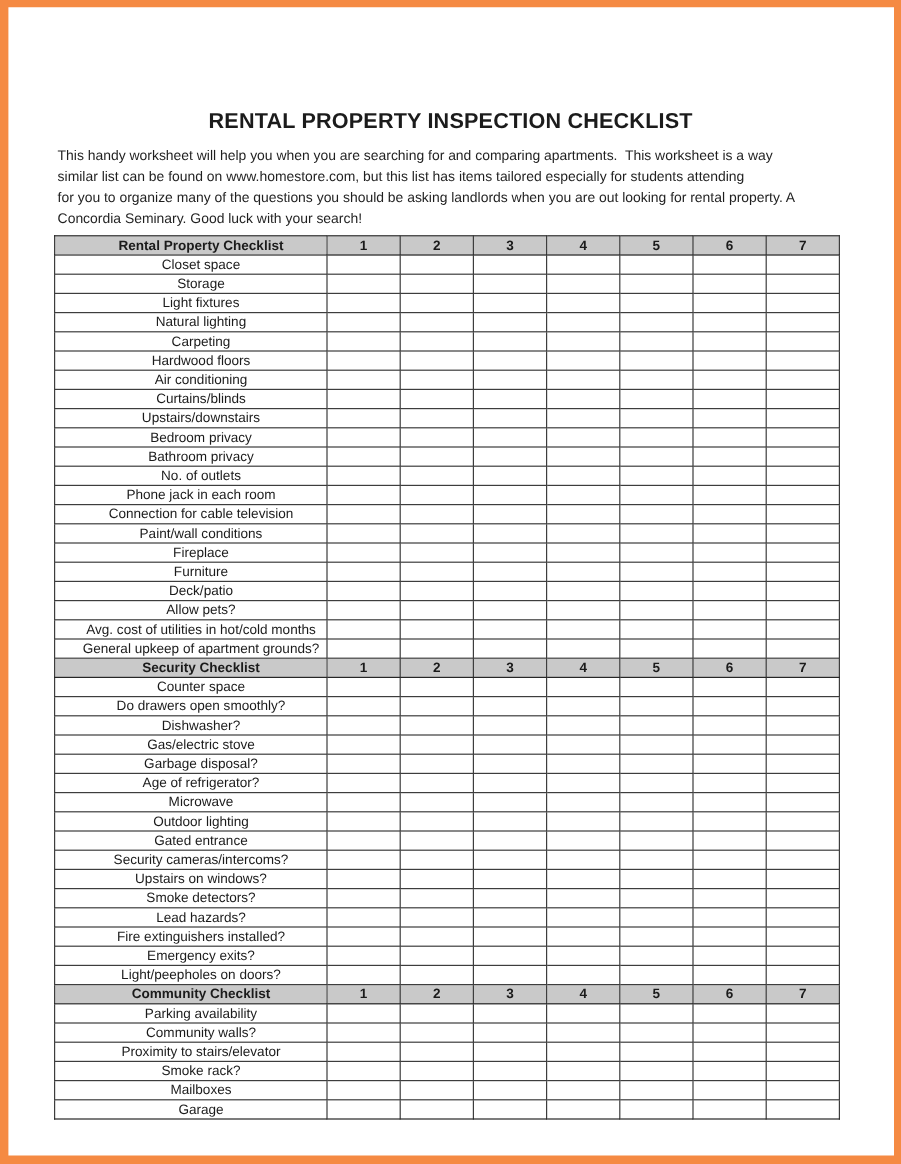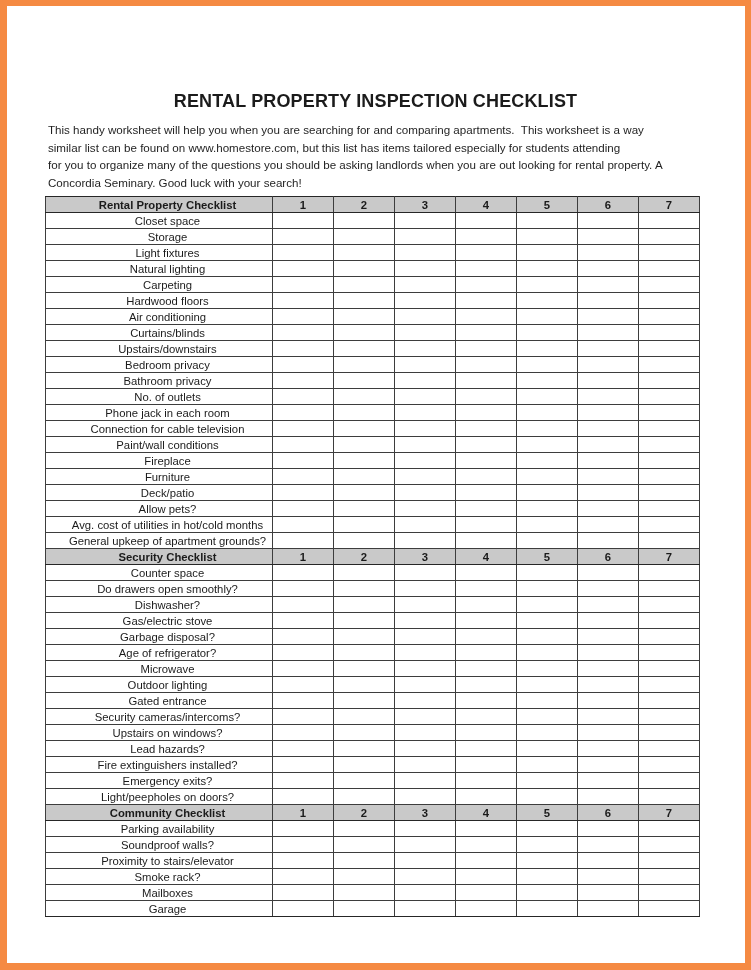--- a/index.html
+++ b/index.html
@@ -471,20 +471,30 @@
           <td class="label">Upstairs on windows?</td>
           <td class="mark"></td>
           <td class="mark"></td>
           <td class="mark"></td>
           <td class="mark"></td>
           <td class="mark"></td>
           <td class="mark"></td>
           <td class="mark"></td>
         </tr>
         <tr>
+          <td class="label">Smoke detectors?</td>
+          <td class="mark"></td>
+          <td class="mark"></td>
+          <td class="mark"></td>
+          <td class="mark"></td>
+          <td class="mark"></td>
+          <td class="mark"></td>
+          <td class="mark"></td>
+        </tr>
+        <tr>
           <td class="label">Lead hazards?</td>
           <td class="mark"></td>
           <td class="mark"></td>
           <td class="mark"></td>
           <td class="mark"></td>
           <td class="mark"></td>
           <td class="mark"></td>
           <td class="mark"></td>
         </tr>
         <tr>
@@ -531,21 +541,21 @@
           <td class="label">Parking availability</td>
           <td class="mark"></td>
           <td class="mark"></td>
           <td class="mark"></td>
           <td class="mark"></td>
           <td class="mark"></td>
           <td class="mark"></td>
           <td class="mark"></td>
         </tr>
         <tr>
-          <td class="label">Soundproof walls?</td>
+          <td class="label">Community walls?</td>
           <td class="mark"></td>
           <td class="mark"></td>
           <td class="mark"></td>
           <td class="mark"></td>
           <td class="mark"></td>
           <td class="mark"></td>
           <td class="mark"></td>
         </tr>
         <tr>
           <td class="label">Proximity to stairs/elevator</td>

